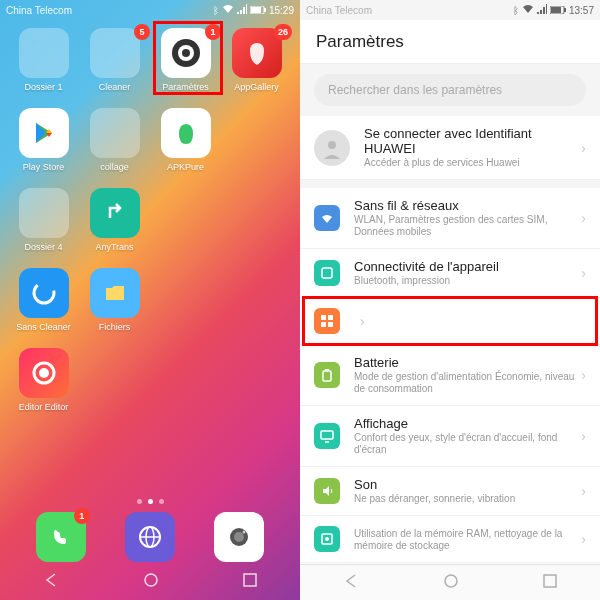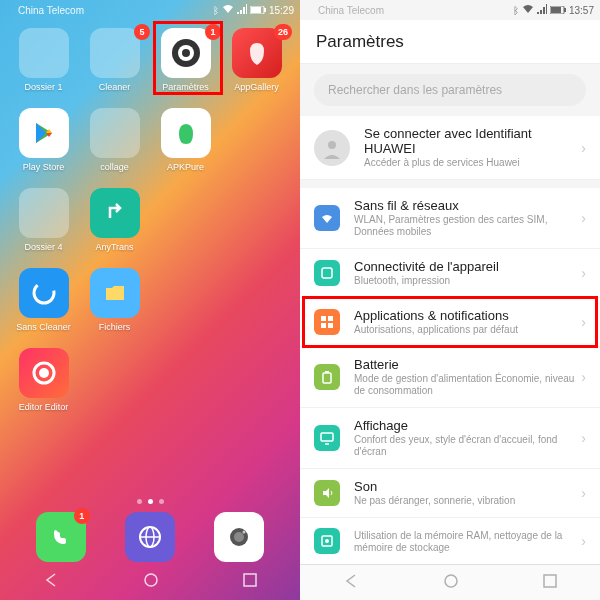--- a/index.html
+++ b/index.html
@@ -1,21 +1,21 @@
 <!DOCTYPE html>
 <html><head>
 <meta charset="utf-8">
 <style>
 * { margin: 0; padding: 0; box-sizing: border-box; font-family: -apple-system, Helvetica, Arial, sans-serif; }
 body { width: 600px; height: 600px; display: flex; background: #fff; overflow: hidden; }
 .screen { width: 300px; height: 600px; position: relative; overflow: hidden; }
 .screen-left { background: linear-gradient(135deg, #4db8e8 0%, #5bc0ea 20%, #f8a848 40%, #e8495e 60%, #d63888 80%, #8e3a9e 100%); }
 .screen-right { background: #f5f5f5; }
 .statusbar { height: 20px; display: flex; align-items: center; justify-content: space-between; padding: 0 6px; font-size: 10px; font-weight: 500; }
-.sb-left { color: #fff; opacity: 0.9; margin-left: 12px; }
+.sb-left { color: #fff; opacity: 0.9; }
 .sb-right { color: #fff; display: flex; align-items: center; gap: 3px; }
 .screen-right .statusbar { color: #666; }
 .screen-right .sb-left, .screen-right .sb-right { color: #666; }
 .grid { padding: 8px 12px 0; display: grid; grid-template-columns: repeat(4, 1fr); gap: 16px 8px; }
 .app { display: flex; flex-direction: column; align-items: center; gap: 4px; position: relative; }
 .app-icon { width: 50px; height: 50px; border-radius: 12px; display: flex; align-items: center; justify-content: center; position: relative; }
 .app-label { font-size: 9px; color: #fff; text-align: center; white-space: nowrap; text-shadow: 0 1px 2px rgba(0,0,0,0.3); }
 .badge { position: absolute; top: -4px; right: -4px; background: #ff3b30; color: #fff; font-size: 9px; font-weight: 600; border-radius: 9px; min-width: 16px; height: 16px; padding: 0 4px; display: flex; align-items: center; justify-content: center; }
 .highlight-red { position: absolute; border: 3px solid #ff0000; pointer-events: none; }
 .folder { background: rgba(255,255,255,0.3); backdrop-filter: blur(4px); display: grid; grid-template-columns: 1fr 1fr; grid-template-rows: 1fr 1fr; gap: 3px; padding: 5px; }
@@ -322,24 +322,20 @@
         </div>
         <div class="row">
           <div class="row-icon" style="background:#ff7b3a">
             <svg width="14" height="14">
               <rect x="1" y="1" width="5" height="5" fill="#fff"></rect>
               <rect x="8" y="1" width="5" height="5" fill="#fff"></rect>
               <rect x="1" y="8" width="5" height="5" fill="#fff"></rect>
               <rect x="8" y="8" width="5" height="5" fill="#fff"></rect>
             </svg>
           </div>
-          <div class="row-body">
-            <div class="row-title">Applications &amp; notifications</div>
-            <div class="row-sub">Autorisations, applications par défaut</div>
-          </div>
           <span class="chev">›</span>
           <div class="highlight-red" style="inset: -2px 2px;"></div>
         </div>
         <div class="row">
           <div class="row-icon" style="background:#8bc34a">
             <svg width="14" height="14">
               <rect x="3" y="3" width="8" height="10" rx="1" fill="none" stroke="#fff" stroke-width="1.5"></rect>
               <rect x="5" y="1" width="4" height="2" fill="#fff"></rect>
             </svg>
           </div>

